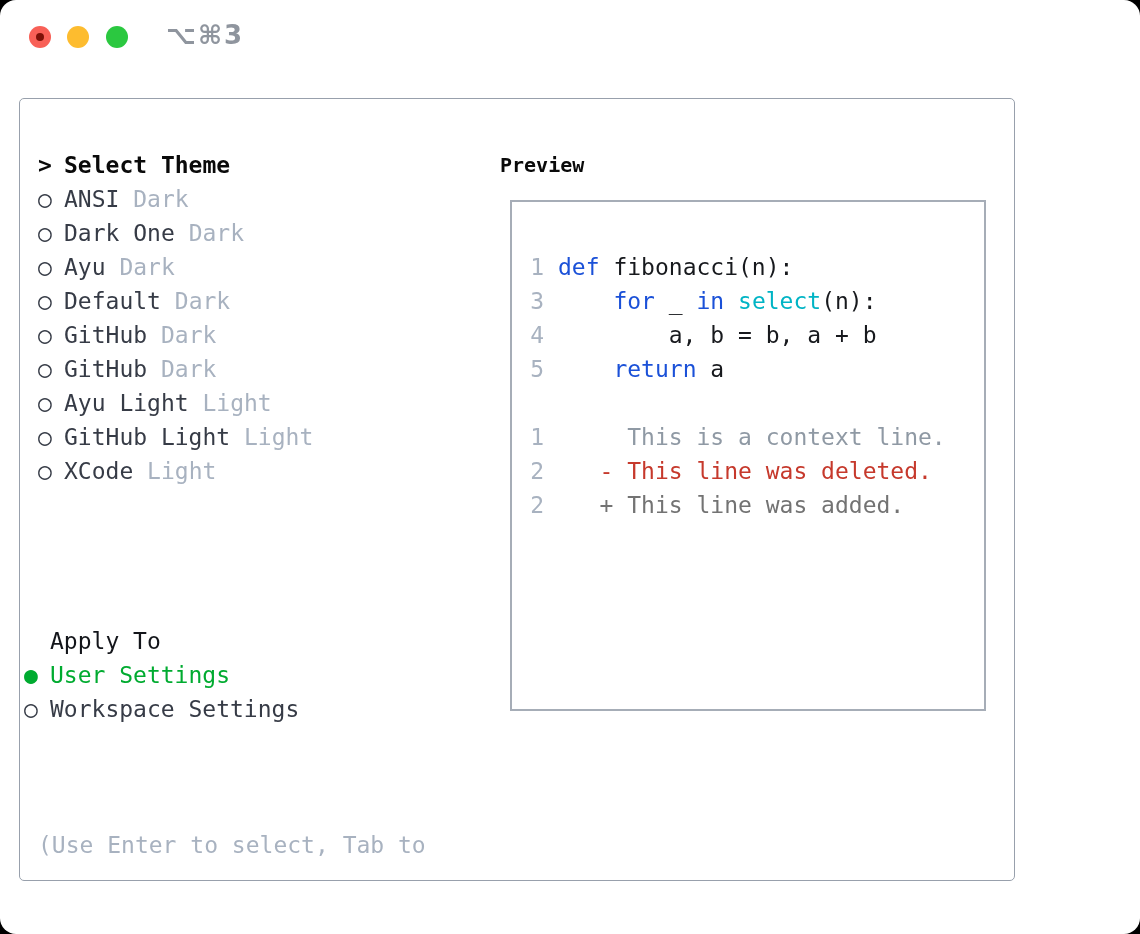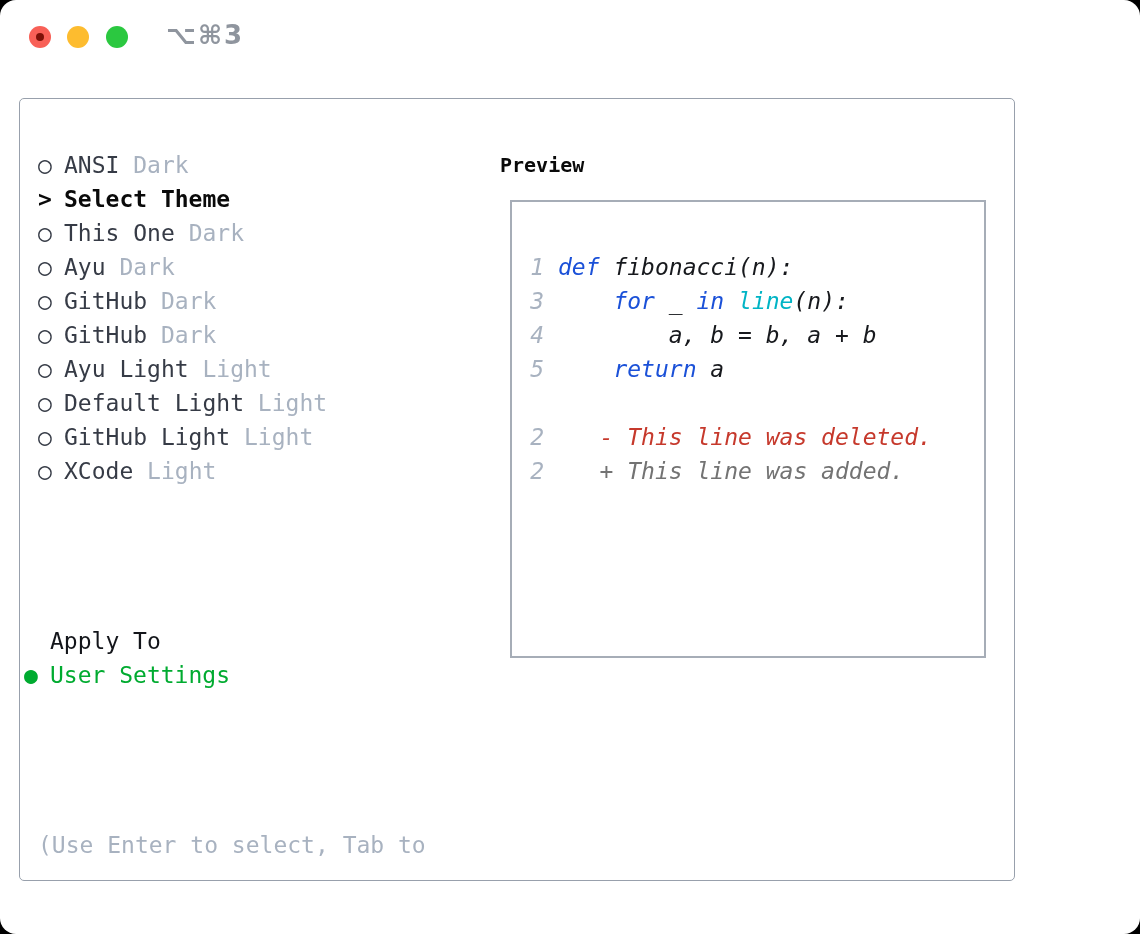--- a/index.html
+++ b/index.html
@@ -36,22 +36,22 @@
   .hint{position:absolute;left:38px;top:760px;color:#a8b2c0;font-size:23px;line-height:34px;white-space:pre;}
   .hdr{font-weight:bold;color:#0a0a0a;}
   .hdr-plain{font-weight:normal;color:#13151a;}
   .bullet{color:#3b404b;}
   .name{color:#363b46;}
   .variant{color:#a8b2c0;}
   .row-selected .bullet,.row-selected .name{color:#00ab30;}
   
   .preview-header{position:absolute;left:500px;top:148px;font-size:20px;line-height:34px;font-weight:bold;color:#0a0a0a;}
   .preview-box{
-    position:absolute;left:510px;top:200px;width:476px;height:458px;
-    border:2px solid #a6adb7;background:#fff;box-sizing:border-box;font-style:italic;
+    position:absolute;left:510px;top:200px;width:476px;height:511px;
+    border:2px solid #a6adb7;background:#fff;box-sizing:border-box;
   }
   .code{position:absolute;left:18px;top:48px;}
   .code .mono-line{font-size:23px;}
   .gut{display:inline-block;width:14px;text-align:right;margin-right:14px;color:#a8b2c0;}
   .tok-kw{color:#1b51d8;}
   .tok-fn{color:#00b4c5;}
   .tok-num{color:#00b100;}
   .tok-code{color:#17191d;}
   .tok-ctx{color:#8f99a4;}
   .tok-del{color:#c6392c;}
@@ -67,52 +67,54 @@
         <div class="dot"></div>
       </div>
     <div class="light light-min"></div>
     <div class="light light-zoom"></div>
     <div class="win-title">⌥⌘3</div>
   </div>
 
   <div class="panel"></div>
 
   <div class="theme-list">
-    <div class="mono-line"><span class="marker bullet">○</span><span class="name">ANSI</span><span class="variant"> Dark</span></div>
+    <div class="mono-line"><span class="marker hdr">&gt;</span><span class="hdr">Select Theme</span></div>
 
-  <div class="mono-line"><span class="marker hdr">&gt;</span><span class="hdr">Select Theme</span></div>
-      <div class="mono-line"><span class="marker bullet">○</span><span class="name">This One</span><span class="variant"> Dark</span></div>
+  <div class="mono-line"><span class="marker bullet">○</span><span class="name">ANSI</span><span class="variant"> Dark</span></div>
+      <div class="mono-line"><span class="marker bullet">○</span><span class="name">Dark One</span><span class="variant"> Dark</span></div>
       <div class="mono-line"><span class="marker bullet">○</span><span class="name">Ayu</span><span class="variant"> Dark</span></div>
+      <div class="mono-line"><span class="marker bullet">○</span><span class="name">Default</span><span class="variant"> Dark</span></div>
       <div class="mono-line"><span class="marker bullet">○</span><span class="name">GitHub</span><span class="variant"> Dark</span></div>
       <div class="mono-line"><span class="marker bullet">○</span><span class="name">GitHub</span><span class="variant"> Dark</span></div>
       <div class="mono-line"><span class="marker bullet">○</span><span class="name">Ayu Light</span><span class="variant"> Light</span></div>
-      <div class="mono-line"><span class="marker bullet">○</span><span class="name">Default Light</span><span class="variant"> Light</span></div>
       <div class="mono-line"><span class="marker bullet">○</span><span class="name">GitHub Light</span><span class="variant"> Light</span></div>
       <div class="mono-line"><span class="marker bullet">○</span><span class="name">XCode</span><span class="variant"> Light</span></div>
     </div>
 
   <div class="apply-list">
     <div class="mono-line"><span class="marker"></span><span class="hdr-plain">Apply To</span></div>
 
   <div class="mono-line row-selected"><span class="marker bullet">●</span><span class="name">User Settings</span></div>
+      <div class="mono-line"><span class="marker bullet">○</span><span class="name">Workspace Settings</span></div>
     </div>
 
   <div class="hint">
     <div class="mono-line">(Use Enter to select, Tab to</div>
     <div class="mono-line">change focus)</div>
   </div>
 
   <div class="preview-header">Preview</div>
 
   <div class="preview-box">
     <div class="code">
 
     <div class="mono-line"><span class="gut">1</span><span class="tok-kw">def</span><span class="tok-code"> fibonacci(n):</span></div>
-        <div class="mono-line"><span class="gut">3</span><span class="tok-code">    </span><span class="tok-kw">for</span><span class="tok-code"> _ </span><span class="tok-kw">in</span><span class="tok-code"> </span><span class="tok-fn">line</span><span class="tok-code">(n):</span></div>
+        <div class="mono-line"><span class="gut">3</span><span class="tok-code">    </span><span class="tok-kw">for</span><span class="tok-code"> _ </span><span class="tok-kw">in</span><span class="tok-code"> </span><span class="tok-fn">select</span><span class="tok-code">(n):</span></div>
         <div class="mono-line"><span class="gut">4</span><span class="tok-code">        a, b = b, a + b</span></div>
         <div class="mono-line"><span class="gut">5</span><span class="tok-code">    </span><span class="tok-kw">return</span><span class="tok-code"> a</span></div>
         <div class="mono-line"><span class="gut"></span></div>
+        <div class="mono-line"><span class="gut">1</span><span class="tok-ctx">     This is a context line.</span></div>
         <div class="mono-line"><span class="gut">2</span><span class="tok-code">   </span><span class="tok-del">- This line was deleted.</span></div>
         <div class="mono-line"><span class="gut">2</span><span class="tok-code">   </span><span class="tok-add">+ This line was added.</span></div>
       </div>
   </div>
 
 </div>
 
 </body></html>

